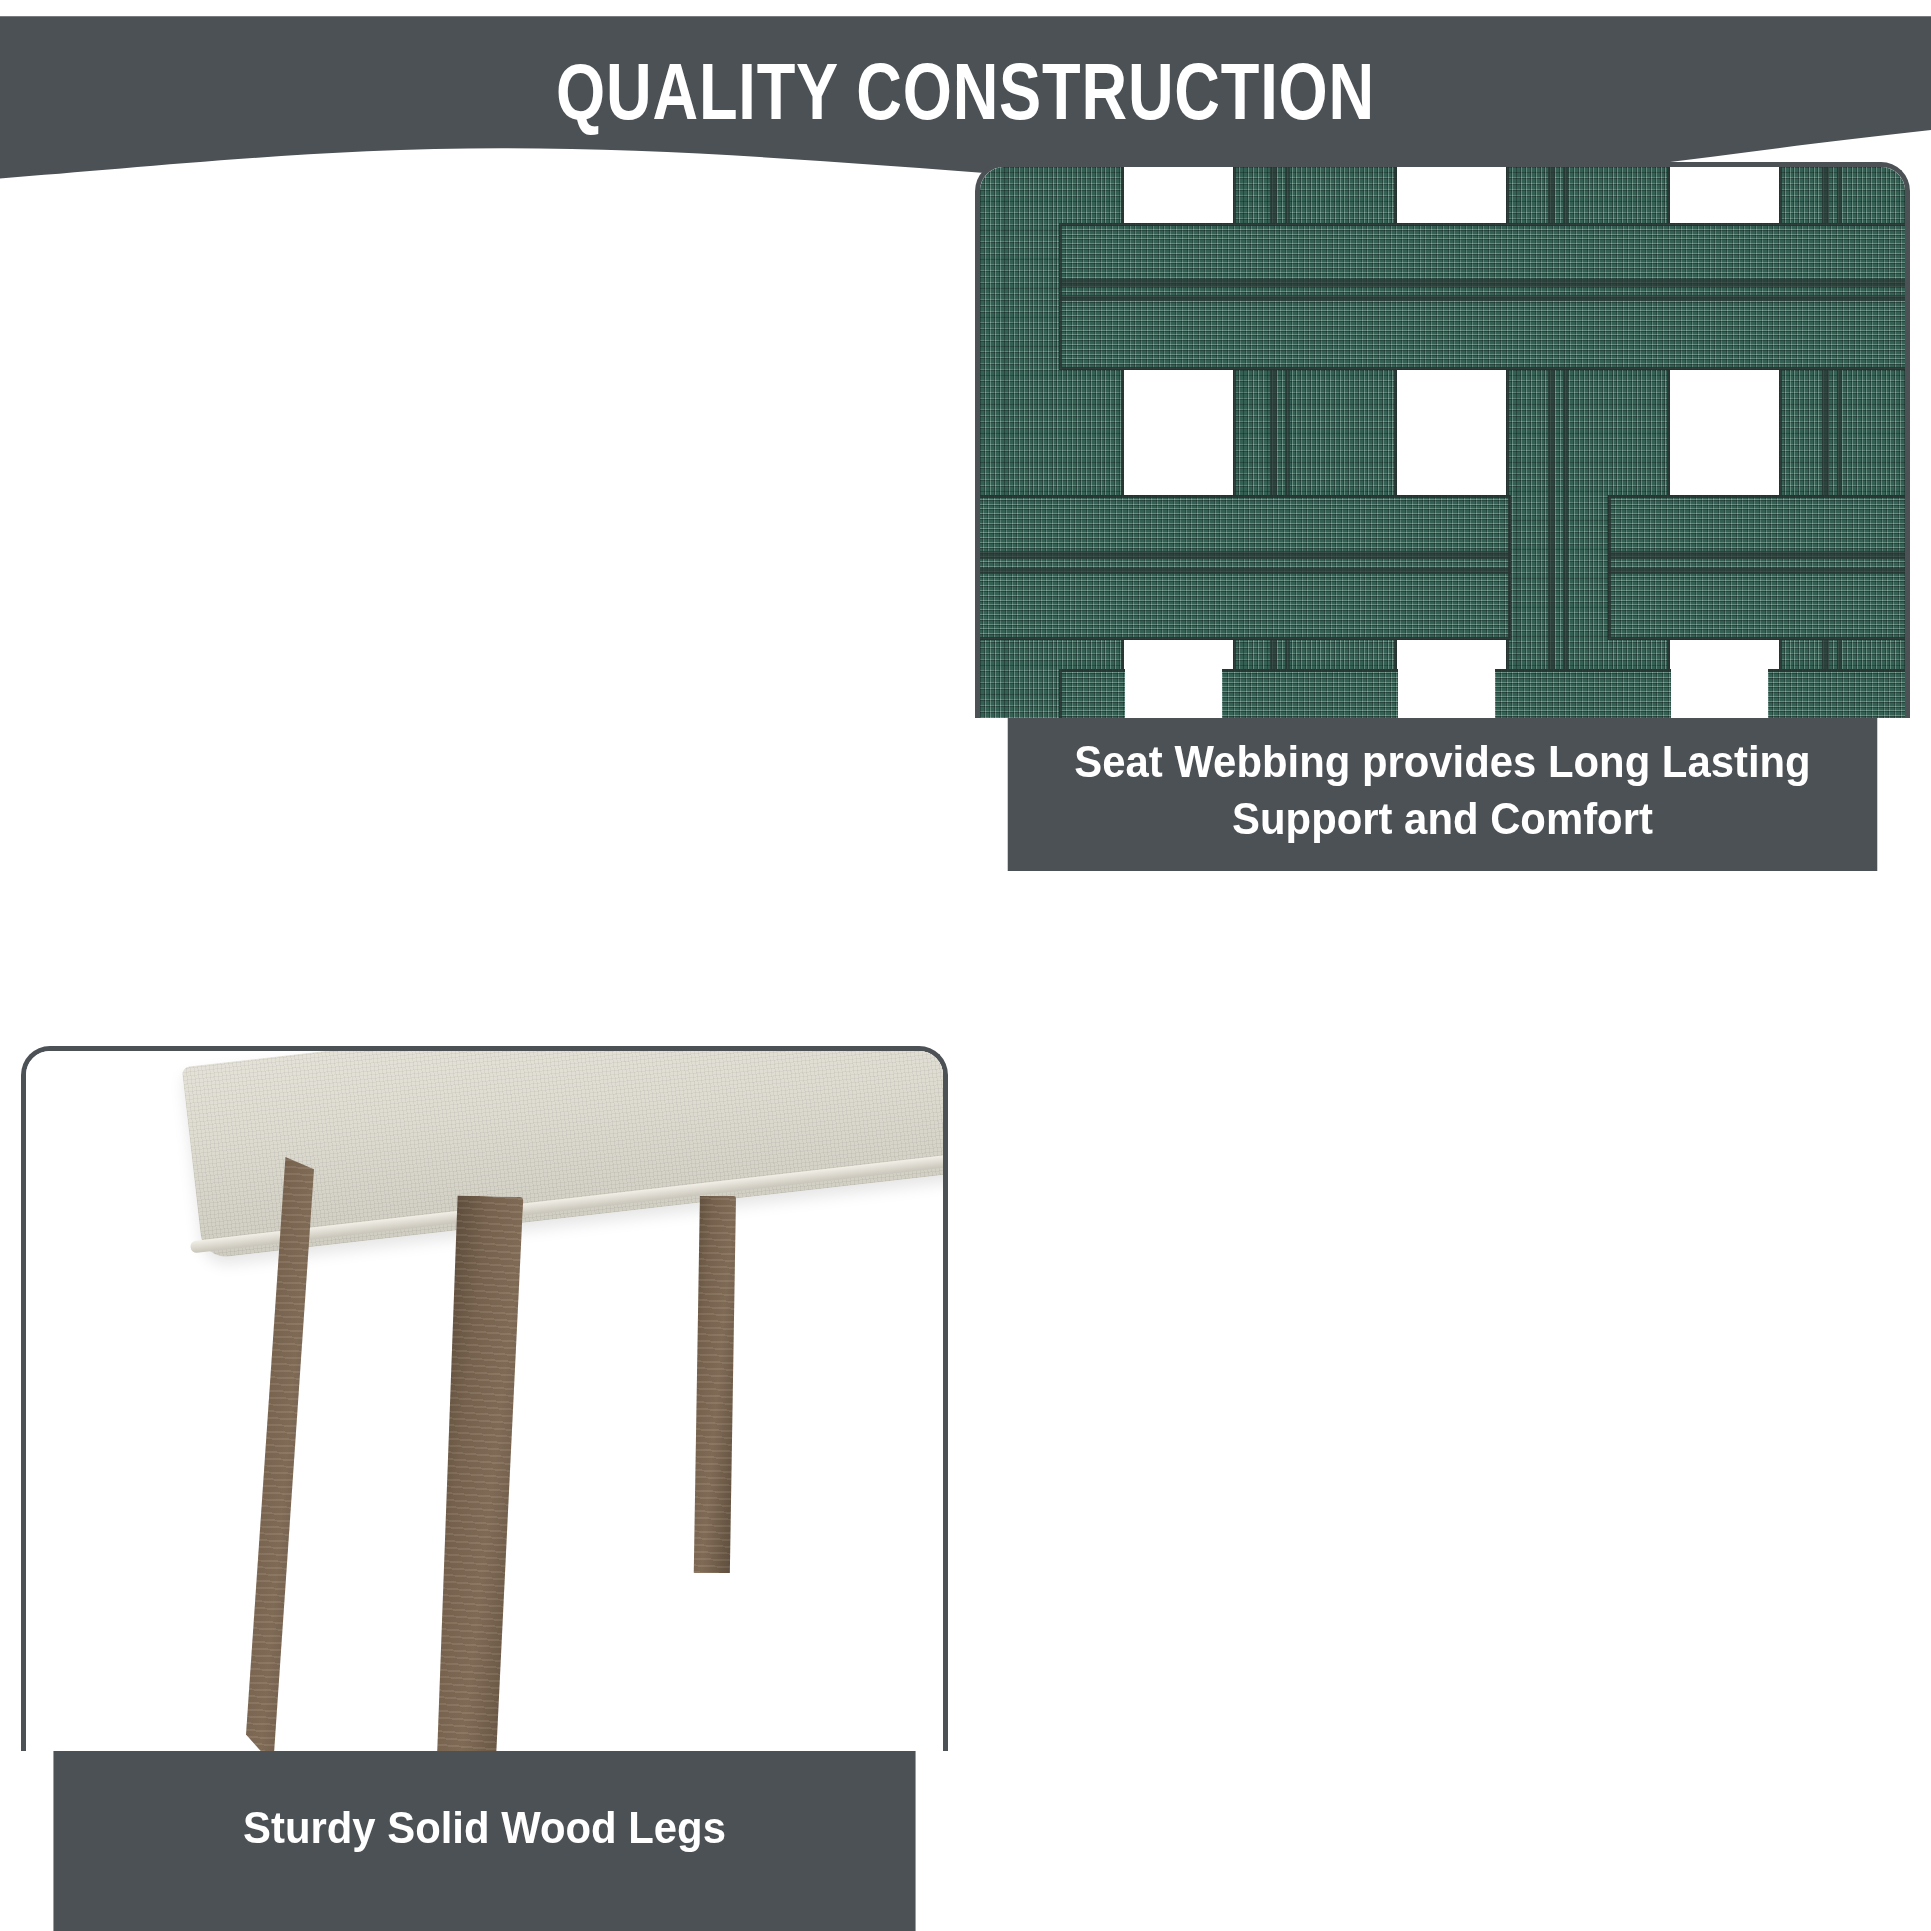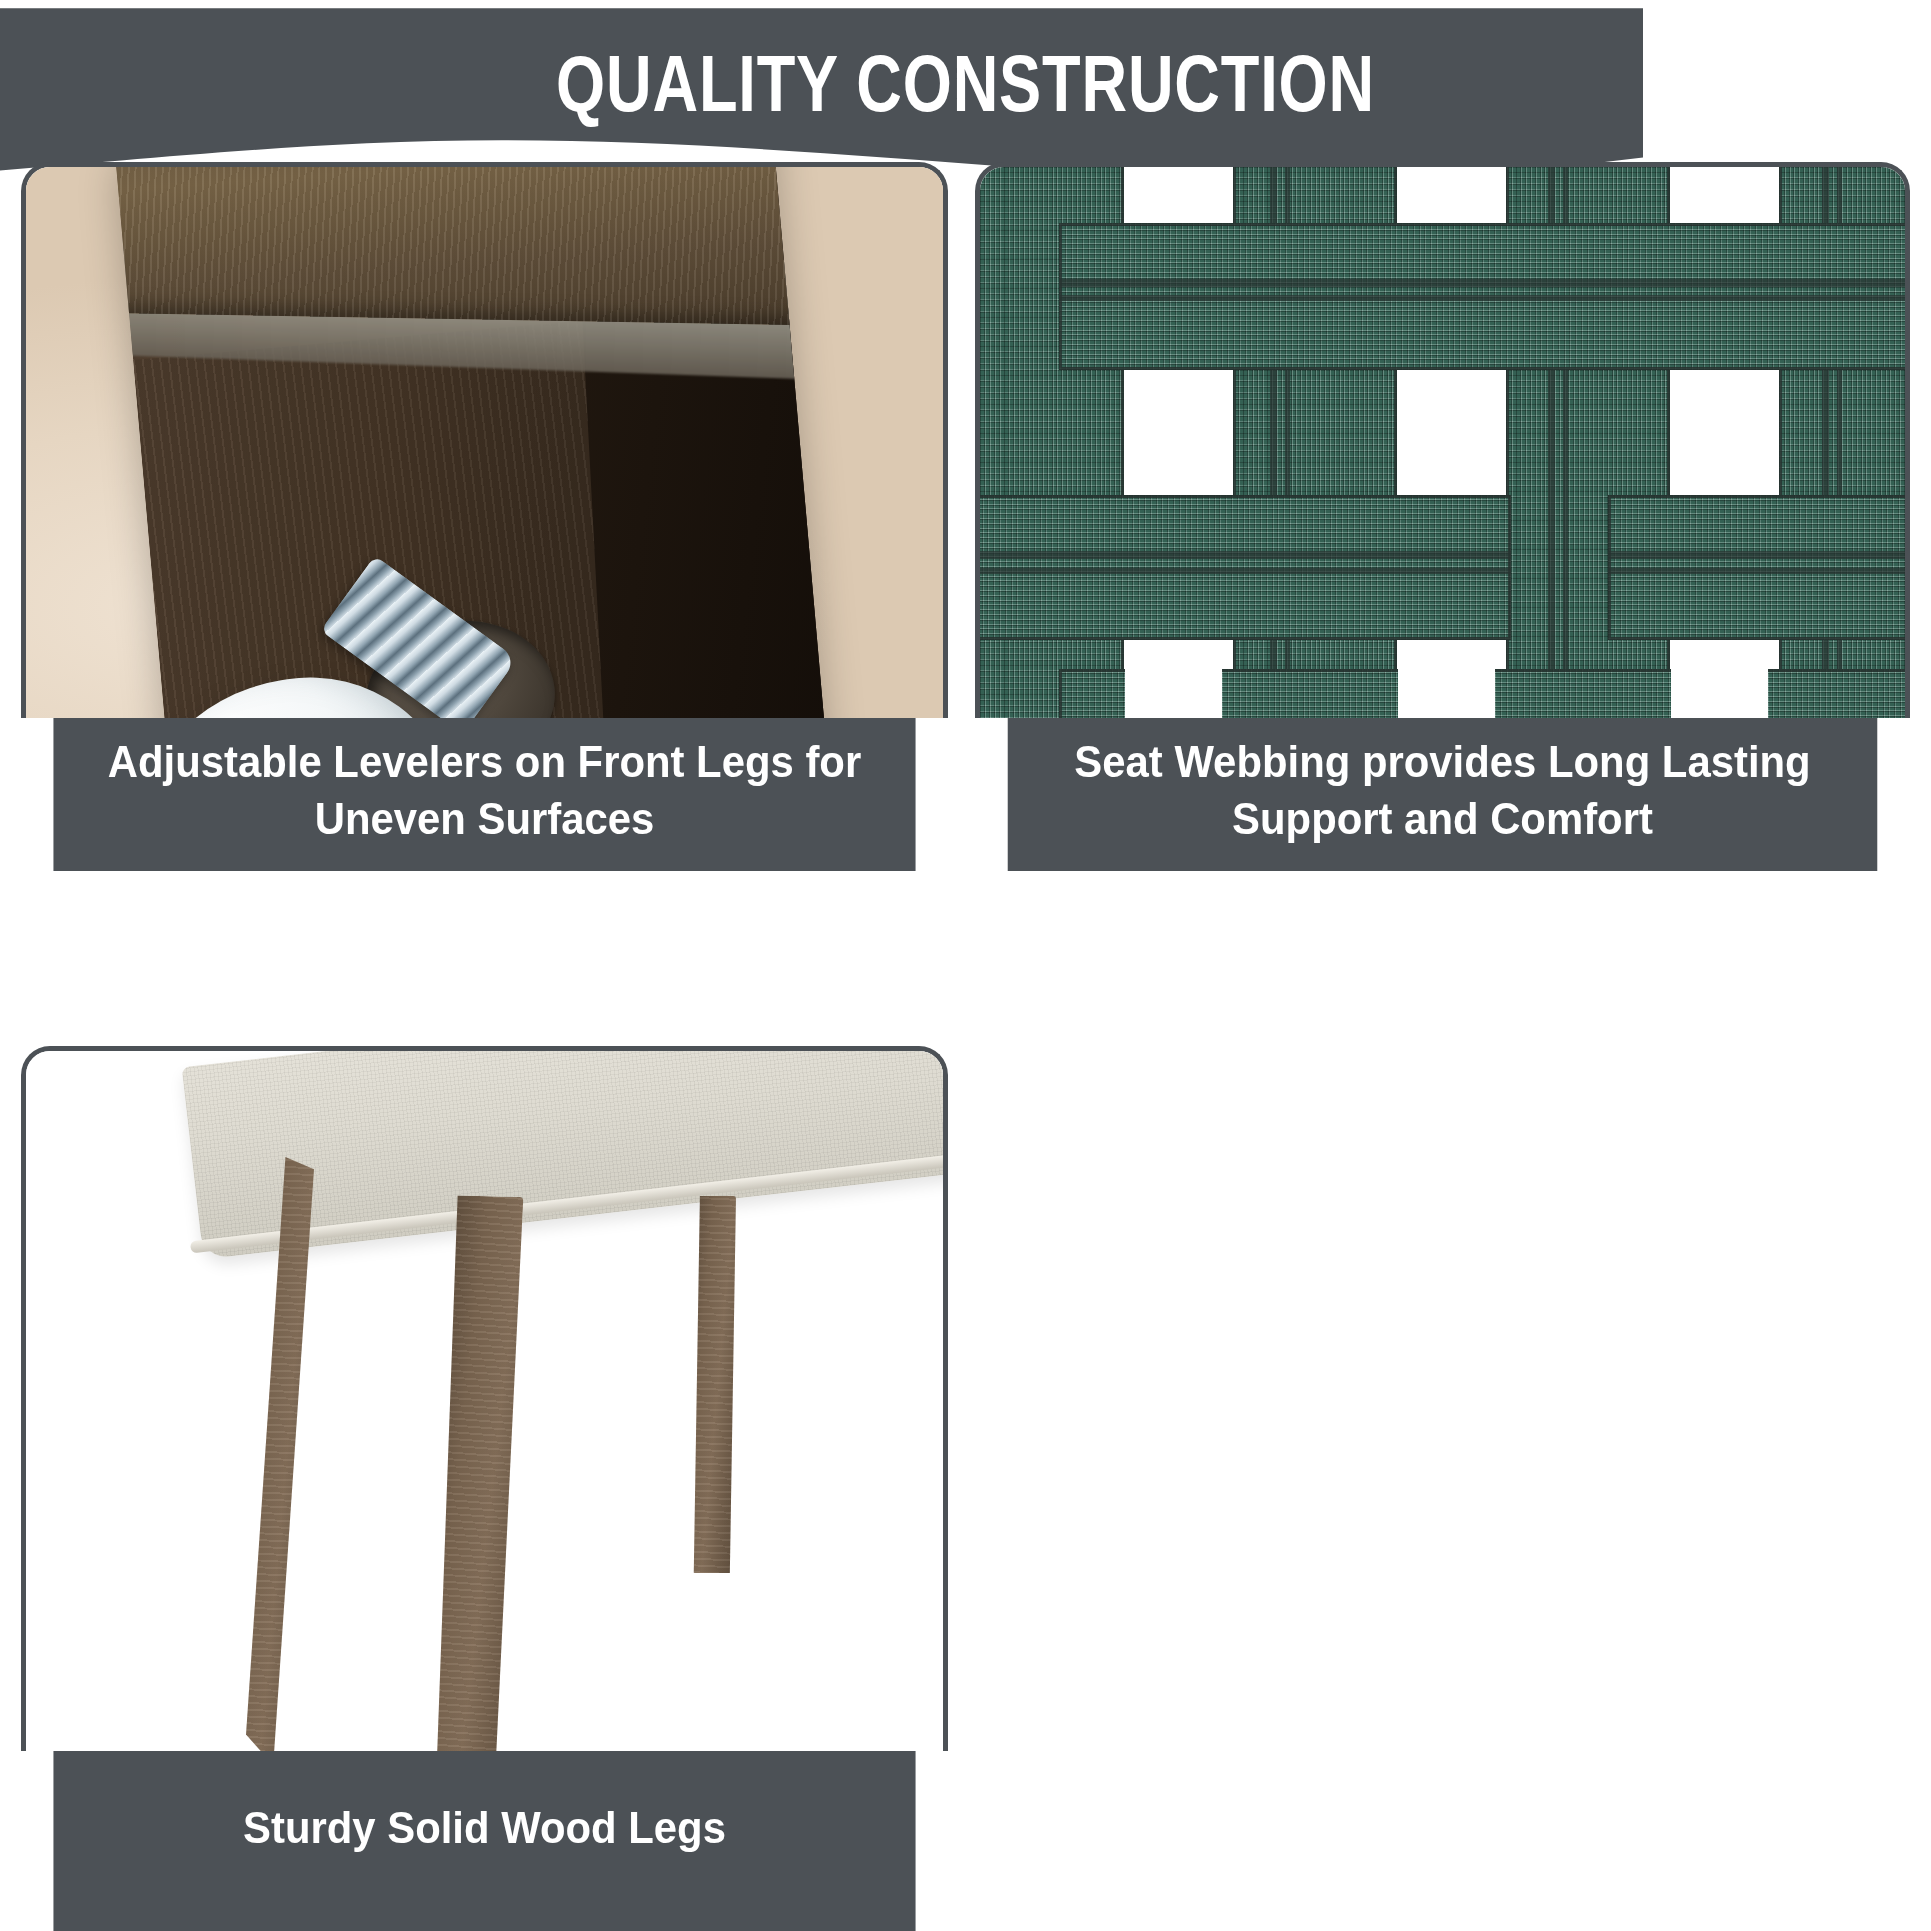--- a/index.html
+++ b/index.html
@@ -11,22 +11,22 @@
     width: 1931px;
     height: 1931px;
     font-family: "Liberation Sans", sans-serif;
     overflow: hidden;
     position: relative;
   }
 
   
   .header {
     position: absolute;
-    left: 0; top: 8px;
-    width: 1643px;
+    left: 0; top: 16px;
+    width: 1931px;
     height: 179px;
     overflow: hidden;
   }
   .header svg { position: absolute; left: 0; top: 0; }
   .header-title {
     position: absolute;
     left: 0; top: 31px;
     width: 1931px;
     text-align: center;
     color: #ffffff;
@@ -363,38 +363,20 @@
 
 <div class="header">
   <svg width="1931" height="179" viewBox="0 0 2000 185">
     <path d="M0,0 H2000 V118 C1700,150 1500,196 1180,174 C880,153 640,128 380,140 C230,147 110,160 0,168 Z" fill="#4c5156"></path>
   </svg>
   <div class="header-title">QUALITY CONSTRUCTION</div>
 </div>
 
 <div class="grid">
 
-  <div class="card card-r0 card-c0">
-    <div class="media media-r0">
-      <div class="ph-leveler"></div>
-      <div class="lev-leg">
-        <div class="lev-front"></div>
-        <div class="lev-rightface"></div>
-        <div class="lev-bevel"></div>
-        <div class="lev-topface"></div>
-      </div>
-      <div class="lev-hole"></div>
-      <div class="lev-bolt"></div>
-      <div class="lev-foot"></div>
-    </div>
-    <div class="caption caption-r0">
-      <div>Adjustable Levelers on Front Legs for</div>
-      <div>Uneven Surfaces</div>
-    </div>
-  </div>
 
   <div class="card card-r1 card-c0">
     <div class="media media-r1">
       <div class="ph-legs">
         <div class="seat"></div>
         <div class="seat-welt"></div>
         <div class="leg leg-left"></div>
         <div class="leg leg-front"></div>
         <div class="leg leg-right"></div>
       </div>

